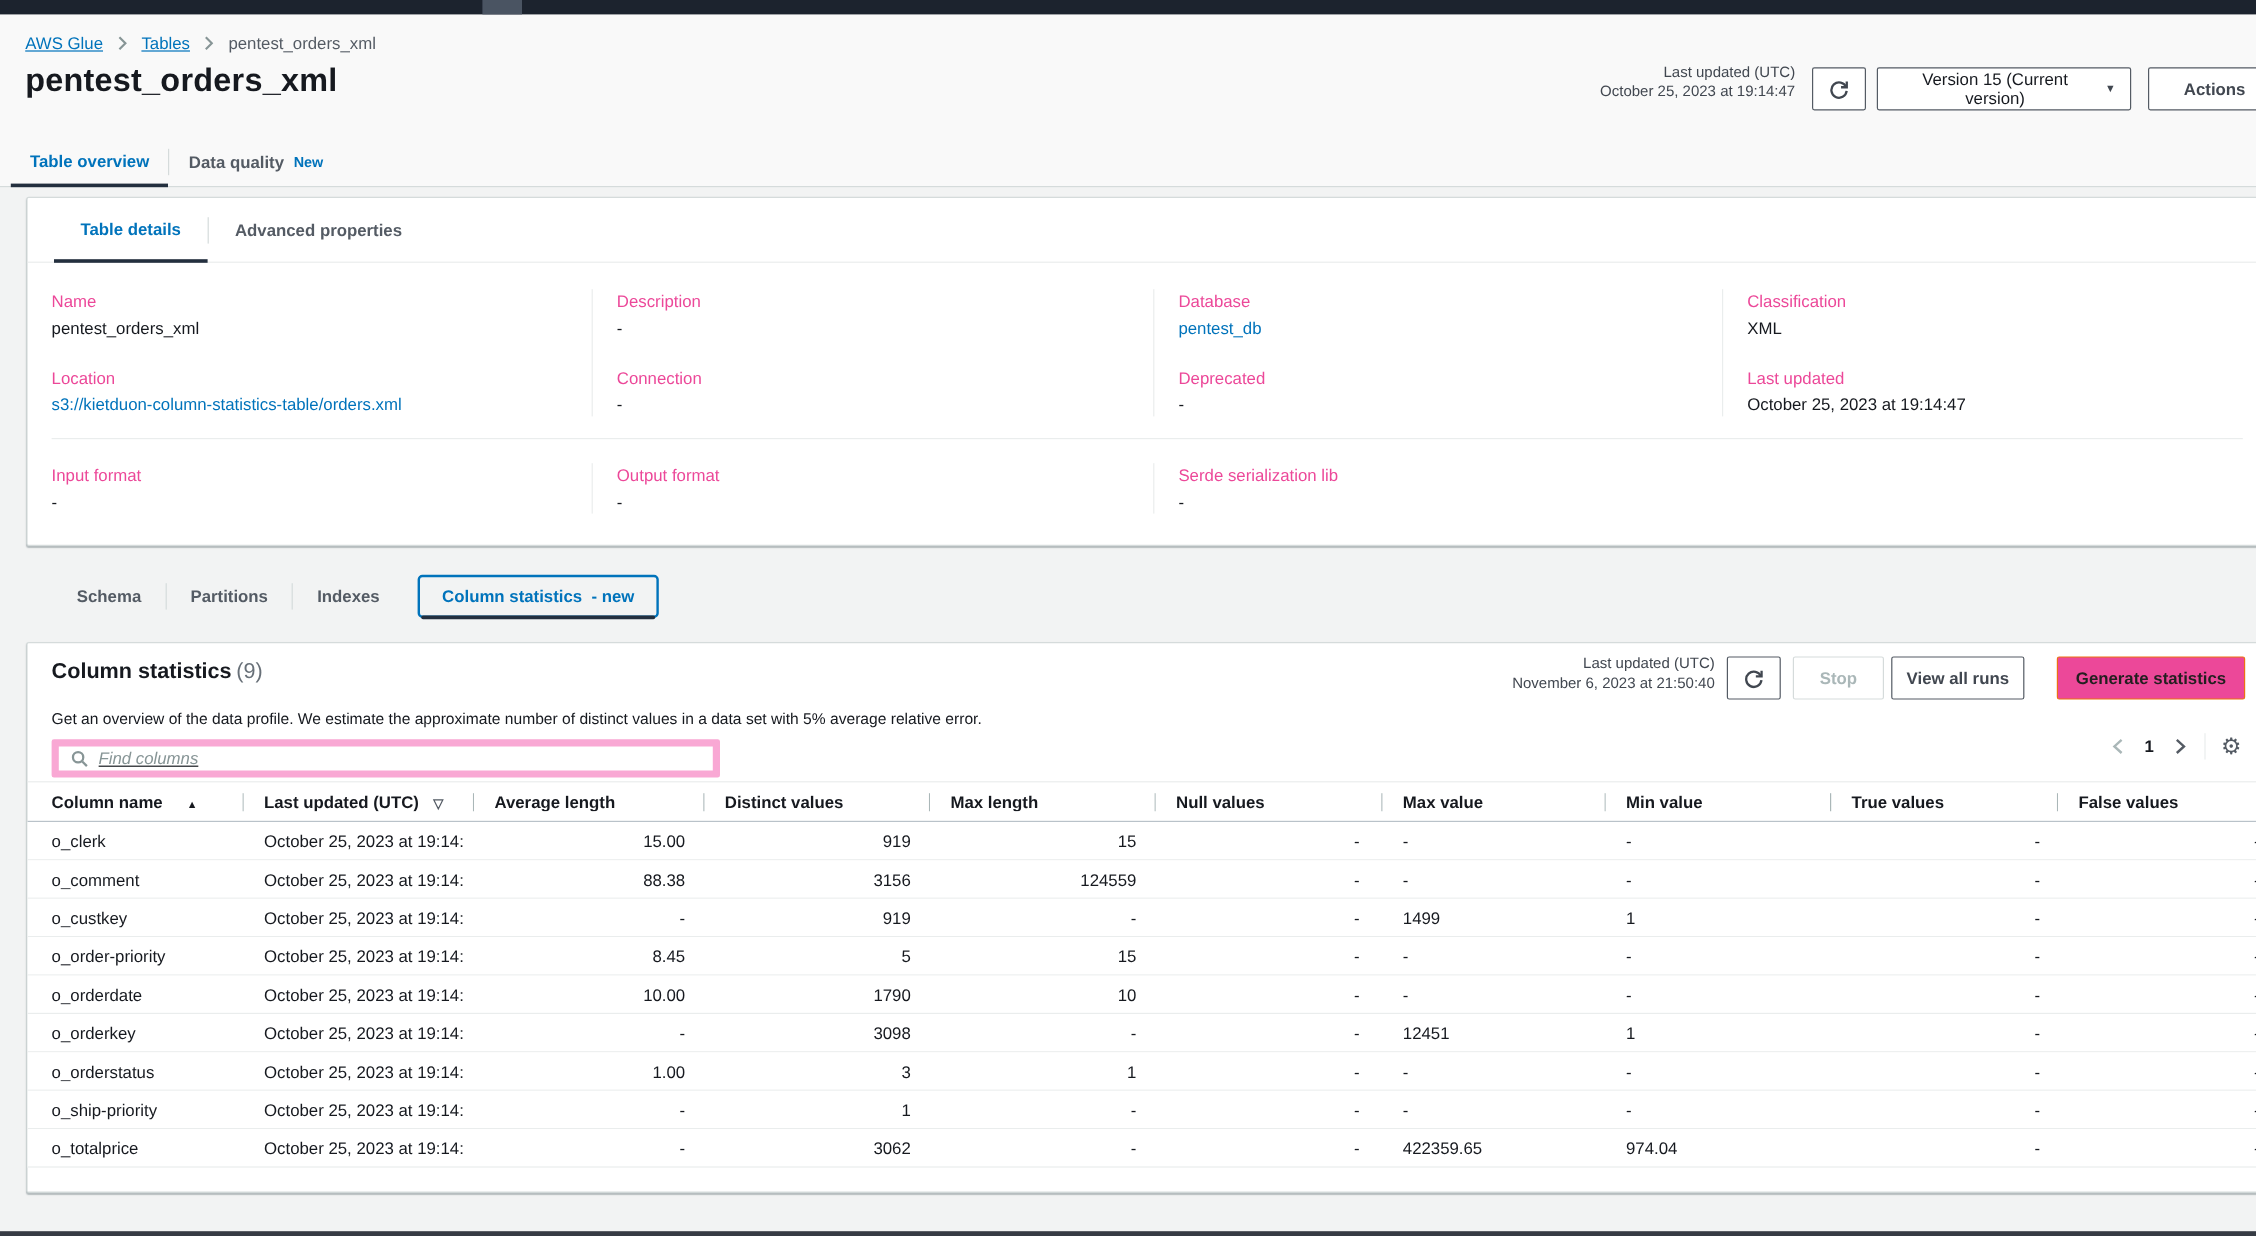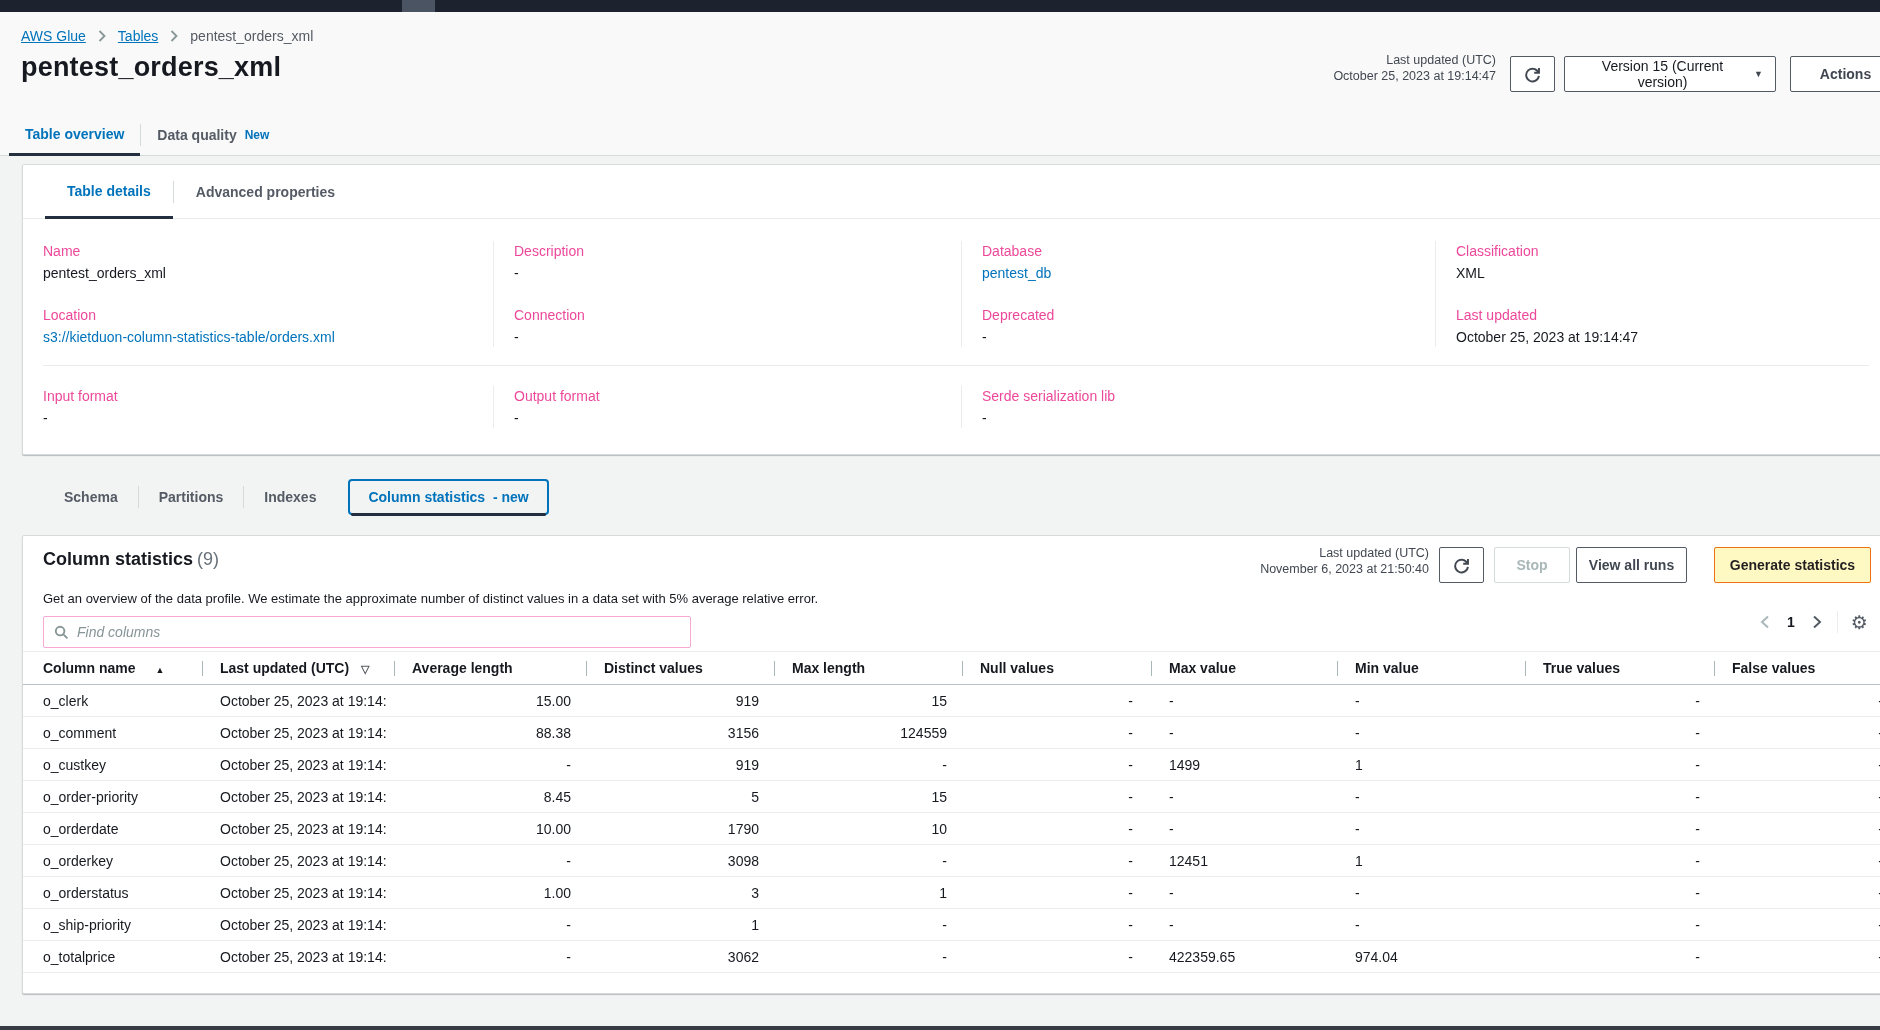--- a/index.html
+++ b/index.html
@@ -75,26 +75,26 @@
   
   .stats-card { margin-top:16px; padding-bottom:20px; }
   .stats-head { position:relative; height:48px; padding:13px 20px 0; }
   .stats-title { font-size:18px; font-weight:700; color:#16191f; }
   .stats-count { font-size:18px; font-weight:400; color:#687078; }
   .s-upd { position:absolute; left:1130px; top:9px; width:276px; text-align:right;
            font-size:12.5px; line-height:16px; color:#414750; }
   .s-refresh   { position:absolute; left:1416px; top:11px; }
   .btn-stop    { position:absolute; left:1471px; top:11px; width:76px; border-color:#d5dbdb; color:#aab7b8; cursor:default; }
   .btn-viewall { position:absolute; left:1553px; top:11px; width:111px; }
-  .btn-generate{ position:absolute; left:1691px; top:11px; width:157px; background:#fef9c3; border-color:#ec7211; color:#231f20; }
+  .btn-generate{ position:absolute; left:1691px; top:11px; width:157px; background:#ec4899; border-color:#ec7211; color:#231f20; }
   .stats-desc { padding:6px 20px 0; font-size:13px; color:#16191f; line-height:17px; }
 
   .search-row { position:relative; margin:9px 20px 0; height:33px; }
-  .search-box { position:absolute; left:0; top:0; width:648px; height:32px; background:#fff;
-                border:1px solid #f9a8d4; border-radius:2px; display:flex; align-items:center; padding:0 10px; gap:8px; }
+  .search-box { position:absolute; left:0; top:0; width:557px; height:32px; background:#fff;
+                border:6px solid #f9a8d4; border-radius:2px; display:flex; align-items:center; padding:0 10px; gap:8px;text-decoration:underline; }
   .search-box input { border:none; outline:none; flex:1; font-size:14px; font-style:italic; color:#16191f;
                       font-family:"Liberation Sans", sans-serif; background:transparent; }
   .search-box input::placeholder { color:#879596; font-style:italic; }
   .pagination { position:absolute; left:1715px; top:-10px; height:32px; display:flex; align-items:center; gap:13px; }
   .pg-btn { background:none; border:none; cursor:pointer; display:flex; align-items:center; padding:2px; }
   .pg-num { font-size:14px; font-weight:700; color:#16191f; padding:0 2px; cursor:pointer; }
   .pg-sep { width:1px; height:22px; background:#eaeded; }
   .gear { font-size:19px; color:#545b64; line-height:1; cursor:pointer; background:none; border:none; }
 
   

